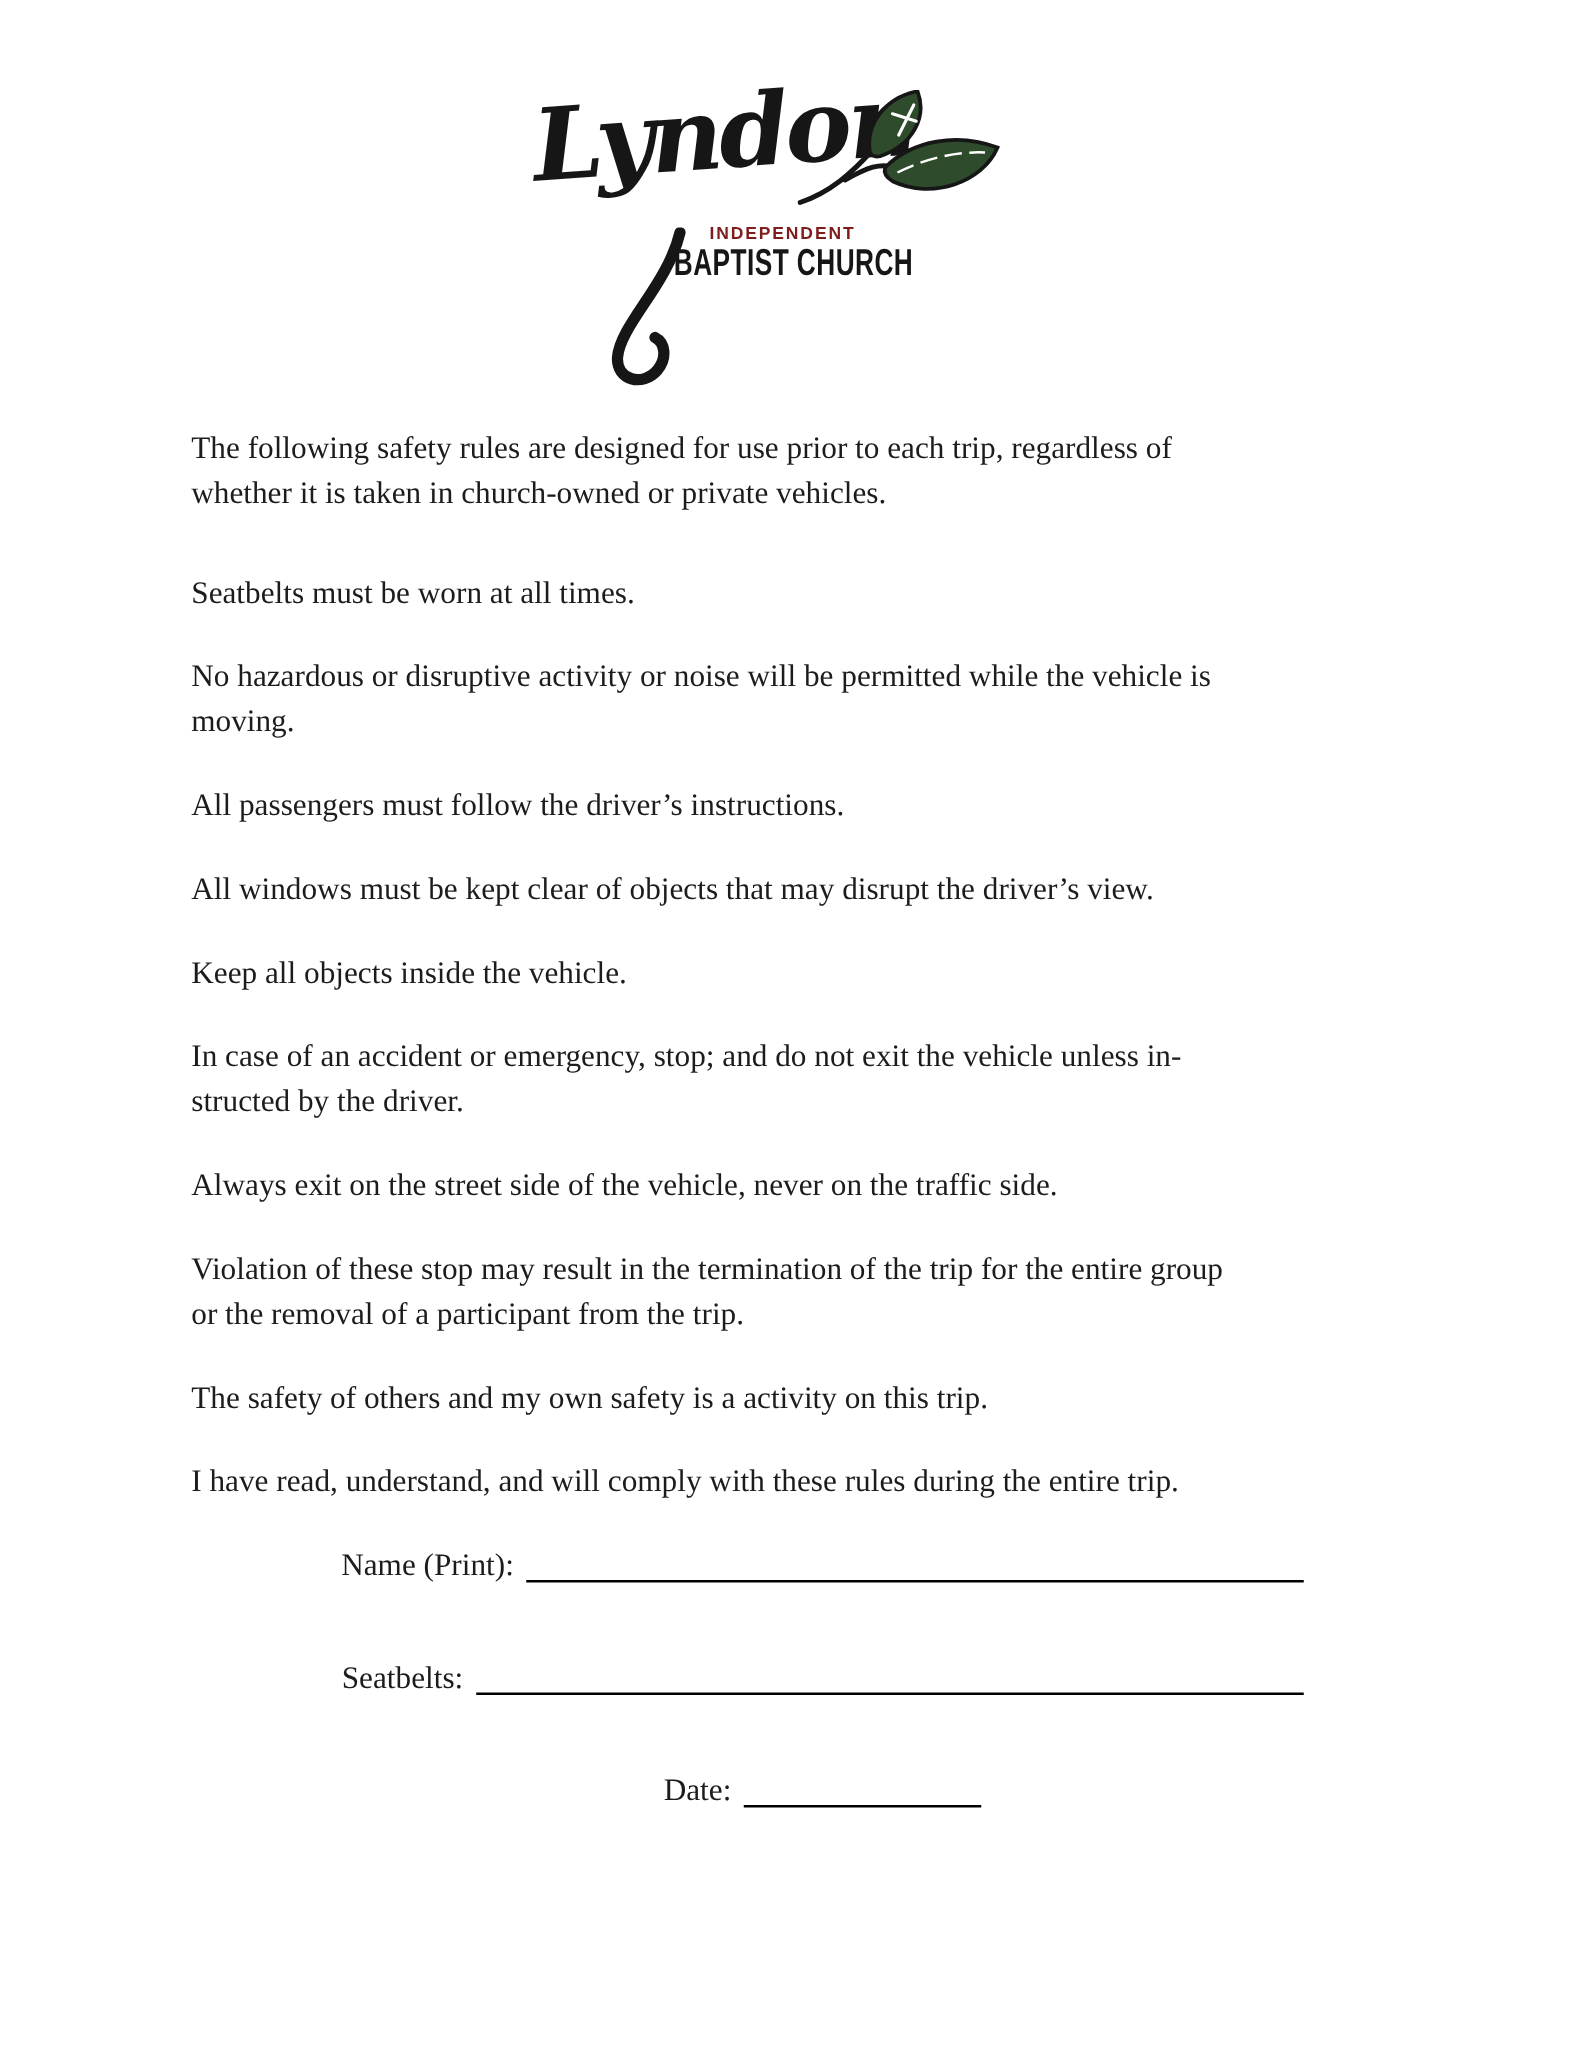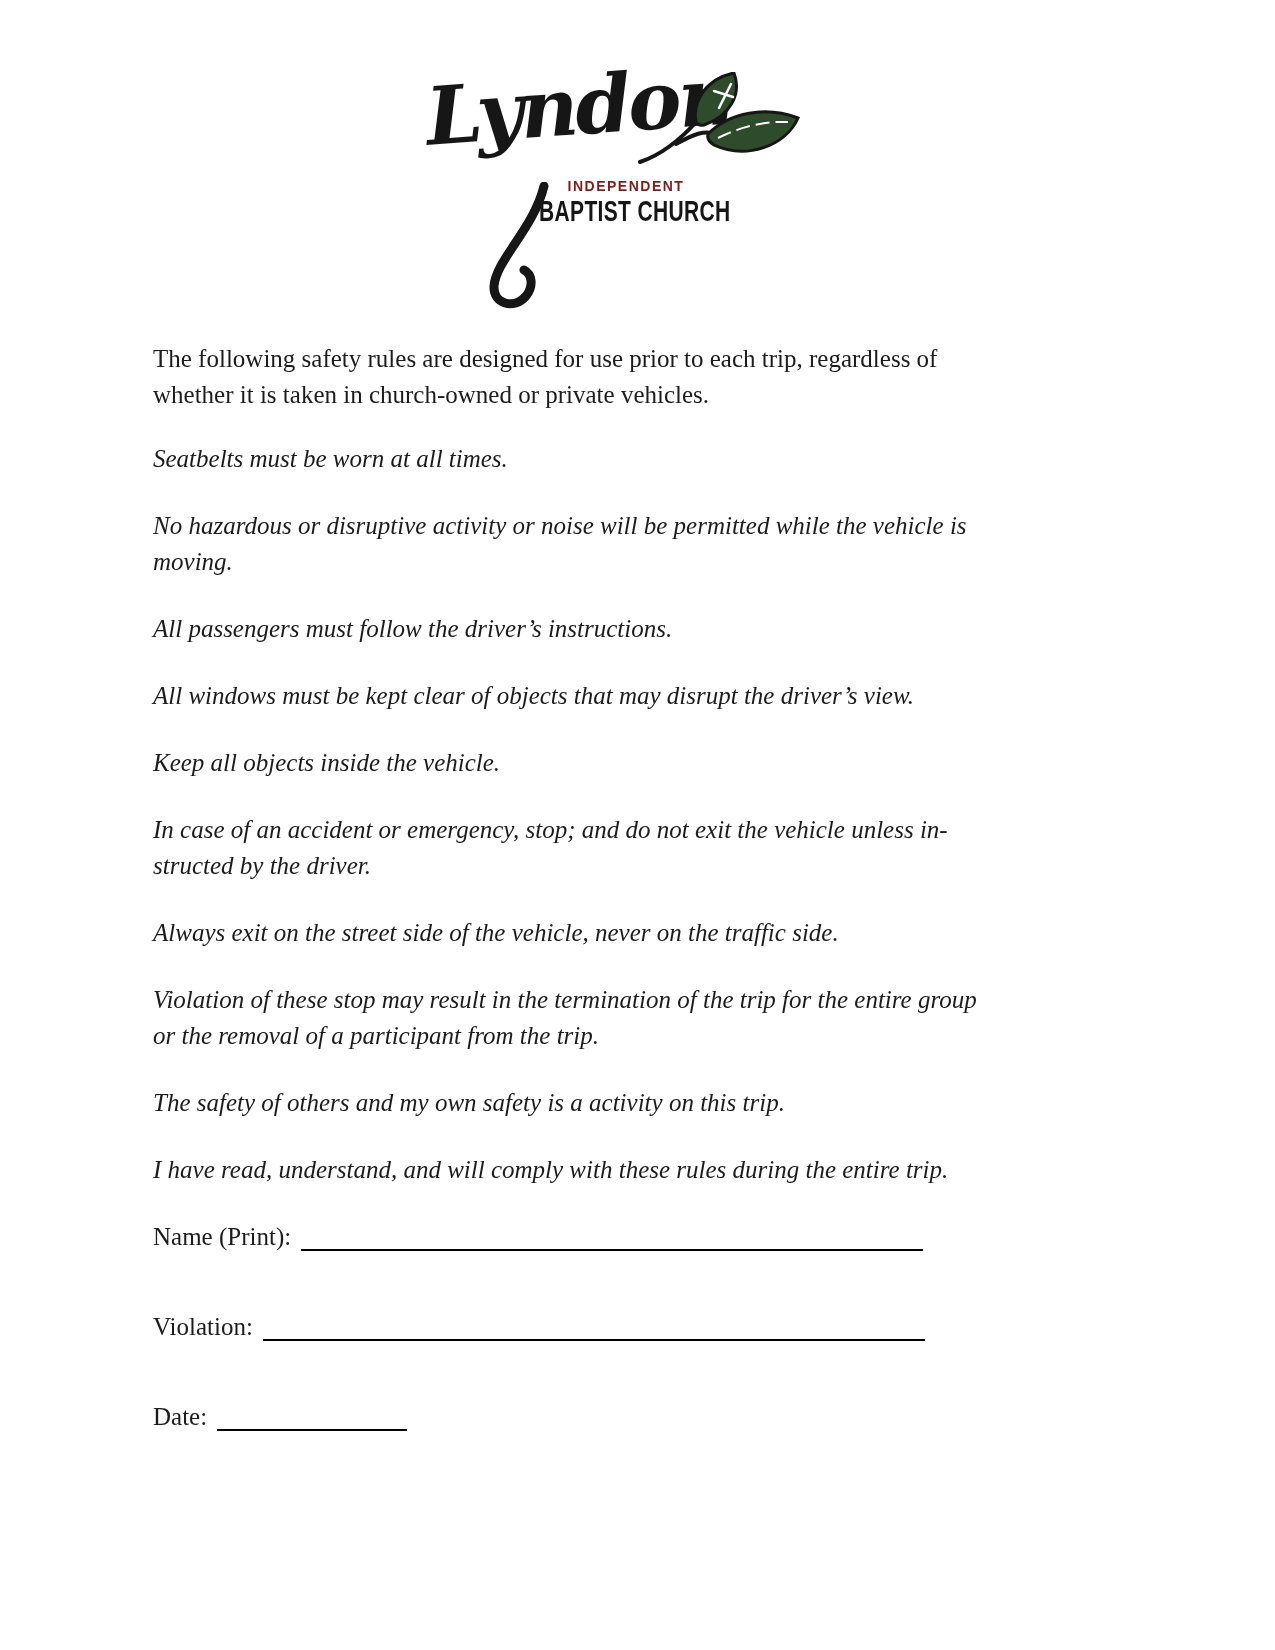--- a/index.html
+++ b/index.html
@@ -40,26 +40,26 @@
     color:#161616; white-space:nowrap;
     transform:scaleX(0.70); transform-origin:left top;
   }
 
   
   .content {
     position:absolute; left:153px; top:341px; width:1010px;
     font-size:25px; line-height:36px;
   }
   .content p { margin:0 0 11px 0; white-space:pre; }
-  .rules { margin-top:28px;font-style:italic; }
+  .rules { margin-top:44px; }
   .rules p { margin:0 0 31px 0; }
 
   
   .sig { margin-top:22px; }
-  .sig-row { margin-bottom:54px; white-space:nowrap; }
+  .sig-row { margin-bottom:54px; white-space:nowrap;text-align:center; }
   .sig-row.last { margin-bottom:0; }
   .sig-row .lbl { font-size:25px; }
   .fill-line {
     display:inline-block;
     border-bottom:2px solid #000;
     height:28px;
     margin-left:10px;
     vertical-align:-6px;
   }
   .fill-name { width:622px; }
@@ -114,21 +114,21 @@
 or the removal of a participant from the trip.</p>
       <p>The safety of others and my own safety is a activity on this trip.</p>
       <p>I have read, understand, and will comply with these rules during the entire trip.</p>
     </div>
 
     <div class="sig">
       <div class="sig-row">
         <span class="lbl">Name (Print):</span><span class="fill-line fill-name"></span>
       </div>
       <div class="sig-row">
-        <span class="lbl">Violation:</span><span class="fill-line fill-sig"></span>
+        <span class="lbl">Seatbelts:</span><span class="fill-line fill-sig"></span>
       </div>
       <div class="sig-row last">
         <span class="lbl">Date:</span><span class="fill-line fill-date"></span>
       </div>
     </div>
 
   </div>
 </div>
 
 </body></html>

